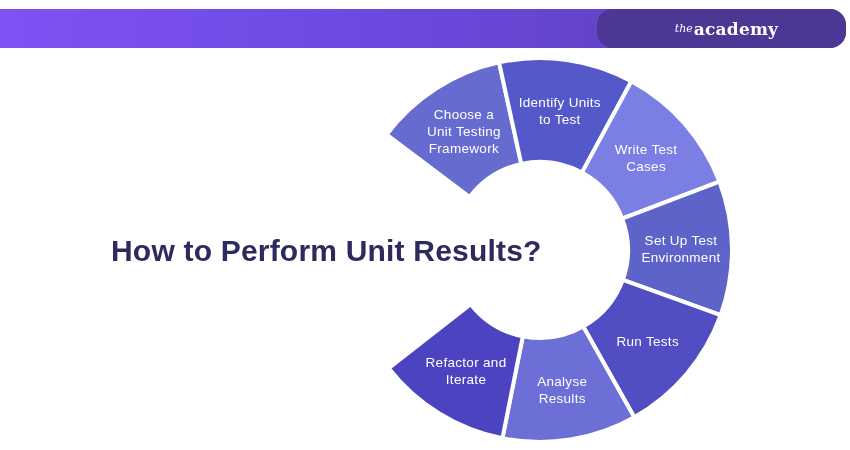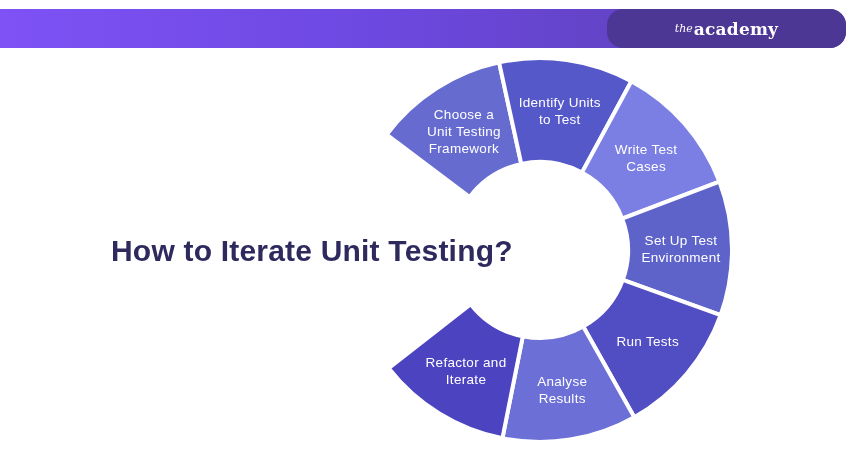--- a/index.html
+++ b/index.html
@@ -19,20 +19,21 @@
     border-bottom-right-radius:16px;
   }
   .logo-plate{
     position:absolute;right:0;top:0;
     width:239px;height:39px;
     background:#4c3795;
     border-radius:16px;
     display:flex;align-items:center;justify-content:center;
     color:#ffffff;
     white-space:nowrap;
+    padding-left:10px;
   }
   .logo-the{
     font-family:"DejaVu Serif","Liberation Serif",serif;
     font-style:italic;font-size:11px;margin-right:1px;
   }
   .logo-knowledge{
     font-family:"DejaVu Serif","Liberation Serif",serif;
     font-size:17px;font-weight:400;letter-spacing:.2px;
   }
   .logo-academy{
@@ -61,21 +62,21 @@
 
 <div class="stage">
 
   <header class="topbar">
     <div class="logo-plate">
       <span class="logo-the">the</span>
         <span class="logo-academy">academy</span>
     </div>
   </header>
 
-  <h1 class="title">How to Iterate Unit Testing?</h1>
+  <h1 class="title">How to Perform Unit Results?</h1>
 
   <svg id="donut" width="850" height="450" viewBox="0 0 850 450">
       <path d="M 386.7 134.5 A 192 192 0 0 1 499.1 62.4 L 521.3 164.0 A 88 88 0 0 0 469.7 197.0 Z" fill="#666bd0"></path>
       <text><tspan x="463.9" y="119.3">Choose a</tspan><tspan x="463.9" y="136.3">Unit Testing</tspan><tspan x="463.9" y="153.3">Framework</tspan></text>
       <path d="M 499.1 62.4 A 192 192 0 0 1 631.4 81.2 L 581.9 172.6 A 88 88 0 0 0 521.3 164.0 Z" fill="#5458c8"></path>
       <text><tspan x="559.8" y="106.9">Identify Units</tspan><tspan x="559.8" y="123.9">to Test</tspan></text>
       <path d="M 631.4 81.2 A 192 192 0 0 1 719.4 181.6 L 622.2 218.7 A 88 88 0 0 0 581.9 172.6 Z" fill="#7b7fe3"></path>
       <text><tspan x="646.1" y="153.6">Write Test</tspan><tspan x="646.1" y="170.6">Cases</tspan></text>
       <path d="M 719.4 181.6 A 192 192 0 0 1 720.6 315.2 L 622.8 279.9 A 88 88 0 0 0 622.2 218.7 Z" fill="#5e63c9"></path>
       <text><tspan x="681.0" y="245.3">Set Up Test</tspan><tspan x="681.0" y="262.3">Environment</tspan></text>

